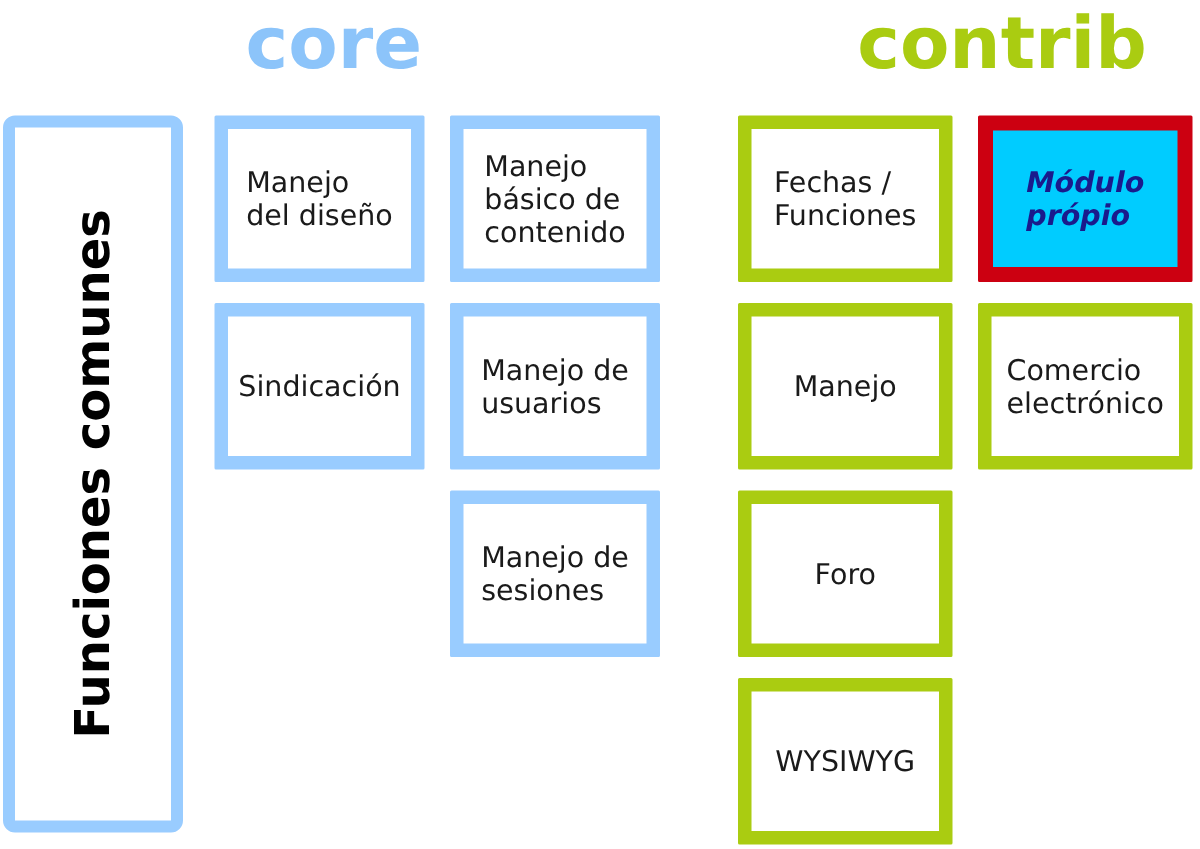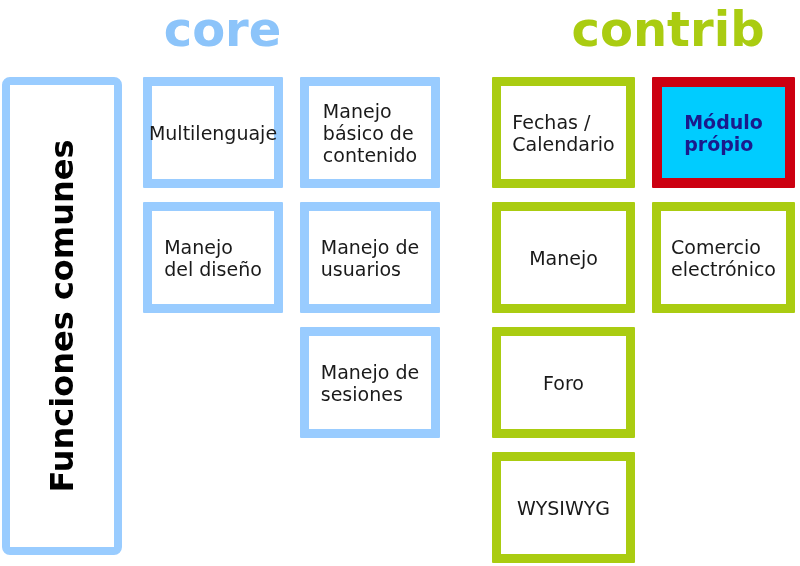--- a/index.html
+++ b/index.html
@@ -87,42 +87,43 @@
     color: var(--box-text, #1a1a1a);
     padding: 0 4px;
   }
   .box.highlight {
     border: 10px solid var(--highlight-border, #cc0011) !important;
     background: var(--highlight-bg, #00ccff);
   }
   .box.highlight .box-label {
     color: var(--highlight-text, #1a1a8c);
     font-weight: bold;
+    font-style: italic;
   }
 </style>
 </head>
 <body>
 
 <div id="canvas">
 
   <div id="core-title" class="section-title" style="color: rgb(140, 196, 250);">core</div>
 
   <div id="contrib-title" class="section-title">contrib</div>
 
   <div id="left-panel">
     <span class="vertical-label">Funciones comunes</span>
   </div>
 
   <div id="core-col-1" class="column col-core">
       <div class="box">
-        <span class="box-label">Multilenguaje</span>
+        <span class="box-label">Manejo
+del diseño</span>
       </div>
       <div class="box">
-        <span class="box-label">Manejo
-del diseño</span>
+        <span class="box-label">Sindicación</span>
       </div>
     </div>
 
   <div id="core-col-2" class="column col-core">
       <div class="box">
         <span class="box-label">Manejo
 básico de
 contenido</span>
       </div>
       <div class="box">
@@ -131,21 +132,21 @@
       </div>
       <div class="box">
         <span class="box-label">Manejo de
 sesiones</span>
       </div>
     </div>
 
   <div id="contrib-col-1" class="column col-contrib">
       <div class="box">
         <span class="box-label">Fechas /
-Calendario</span>
+Funciones</span>
       </div>
       <div class="box">
         <span class="box-label">Manejo</span>
       </div>
       <div class="box">
         <span class="box-label">Foro</span>
       </div>
       <div class="box">
         <span class="box-label">WYSIWYG</span>
       </div>

